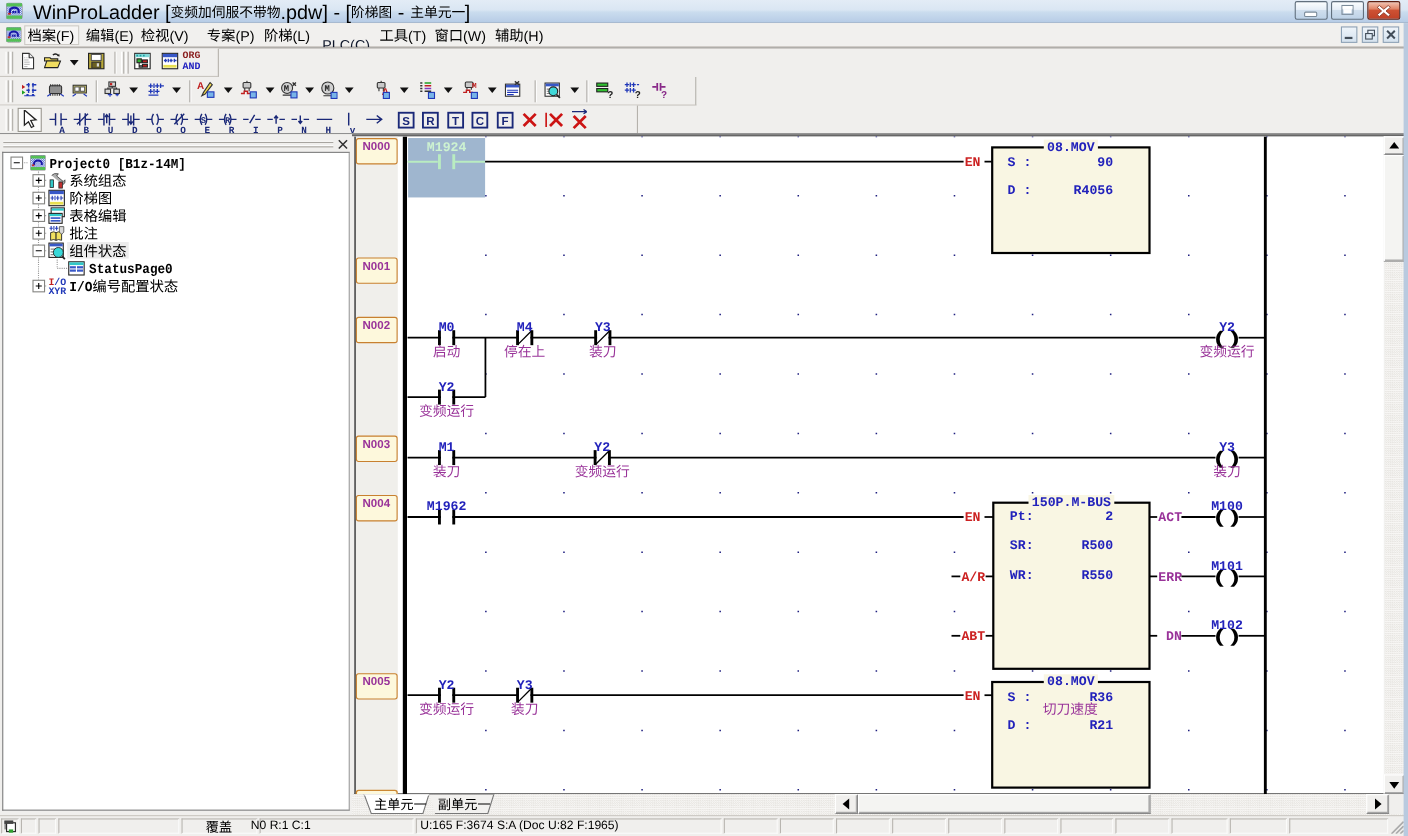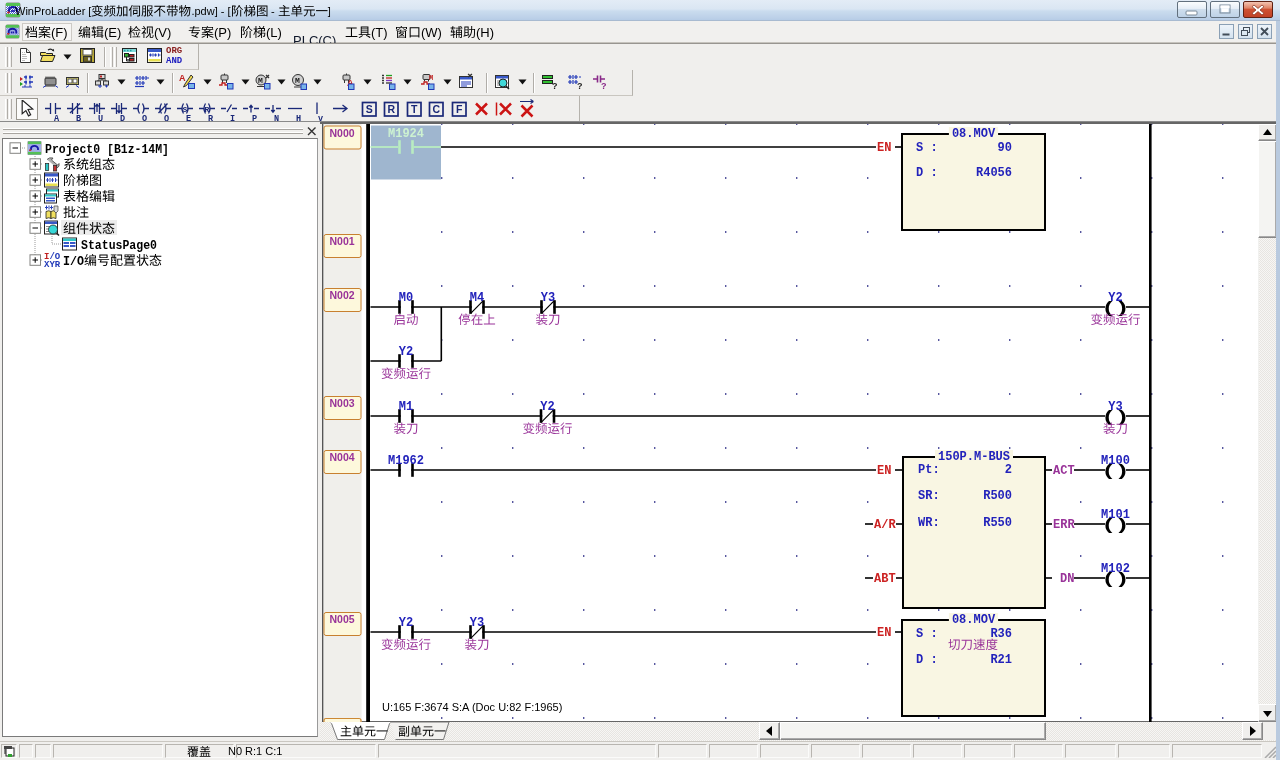--- a/index.html
+++ b/index.html
@@ -83,21 +83,21 @@
     <svg class="abs" style="left:5px;top:2px" width="16" height="16" viewBox="0 0 16 16">
       <rect x="0.5" y="0.5" width="15" height="15" rx="2" fill="#8a8a8a"></rect>
       <rect x="1" y="1" width="14" height="14" rx="1.5" fill="url(#chk)"></rect>
       <path d="M1,1 h14 v3 h-14 z" fill="#55c055"></path>
       <path d="M1,12 h14 v3 h-14 z" fill="#55c055"></path>
       <path d="M4,10 v-2 a4 3 0 0 1 8 0 v2" fill="none" stroke="#1818a8" stroke-width="2"></path>
       <rect x="6.2" y="8" width="1.6" height="2" fill="#1818a8"></rect>
       <rect x="8.2" y="8" width="1.6" height="2" fill="#1818a8"></rect>
       <rect x="2" y="9.5" width="3" height="2" rx="1" fill="#c03030"></rect>
     </svg>
-    <div class="abs ib" style="left:15px;top:1px;height:20px;display:flex;align-items:center;font-size:11px;color:#000">
+    <div class="abs ib" style="left:30px;top:1px;height:20px;display:flex;align-items:center;font-size:18px;color:#000">
       <span>WinProLadder [</span>
       <svg width="100.0" height="13.5" viewBox="0 0 100.0 13.5" style="">
         <g fill="#000000">
           <use href="#g53D8" transform="translate(0.0,11.5) scale(0.012500,-0.012500)"></use>
           <use href="#g9891" transform="translate(12.5,11.5) scale(0.012500,-0.012500)"></use>
           <use href="#g52A0" transform="translate(25.0,11.5) scale(0.012500,-0.012500)"></use>
           <use href="#g4F3A" transform="translate(37.5,11.5) scale(0.012500,-0.012500)"></use>
           <use href="#g670D" transform="translate(50.0,11.5) scale(0.012500,-0.012500)"></use>
           <use href="#g4E0D" transform="translate(62.5,11.5) scale(0.012500,-0.012500)"></use>
           <use href="#g5E26" transform="translate(75.0,11.5) scale(0.012500,-0.012500)"></use>
@@ -1015,19 +1015,19 @@
       <rect x="5" y="9" width="4" height="3" fill="#30a030"></rect>
     </svg>
 <div class="abs" style="left:186px;top:745px"></div>
 <svg class="abs" style="left:187px;top:745px" width="26" height="13" viewBox="0 0 26 13">
       <g fill="#000">
         <use href="#g8986" transform="translate(0.0,11.1) scale(0.012000,-0.012000)"></use>
         <use href="#g76D6" transform="translate(12.0,11.1) scale(0.012000,-0.012000)"></use>
       </g>
     </svg>
 <div class="abs" style="left:228px;top:744px;font-size:11px;color:#000;line-height:15px">N0 R:1 C:1</div>
-<div class="abs" style="left:382px;top:700px;font-size:11px;color:#000;line-height:15px">U:165 F:3674 S:A (Doc U:82 F:1965)</div>
+<div class="abs" style="left:382px;top:744px;font-size:11px;color:#000;line-height:15px">U:165 F:3674 S:A (Doc U:82 F:1965)</div>
 <svg class="abs" style="left:1264px;top:746px" width="13" height="12">
       <g stroke="#aaa" stroke-width="1.5">
         <path d="M12,1 L1,12 M12,5 L5,12 M12,9 L9,12"></path>
       </g>
     </svg>
     <div class="abs" style="left:1276px;top:21px;width:4px;height:739px;background:#b9cadf"></div>
   </div>
 </body></html>

